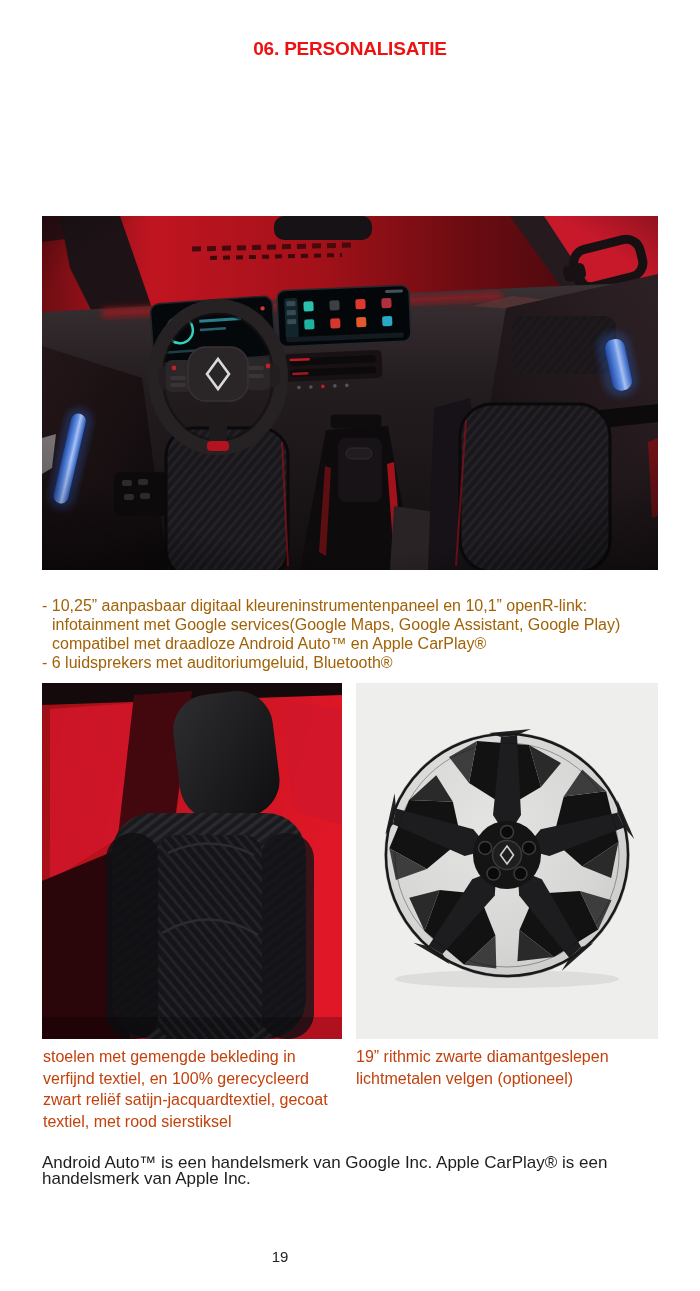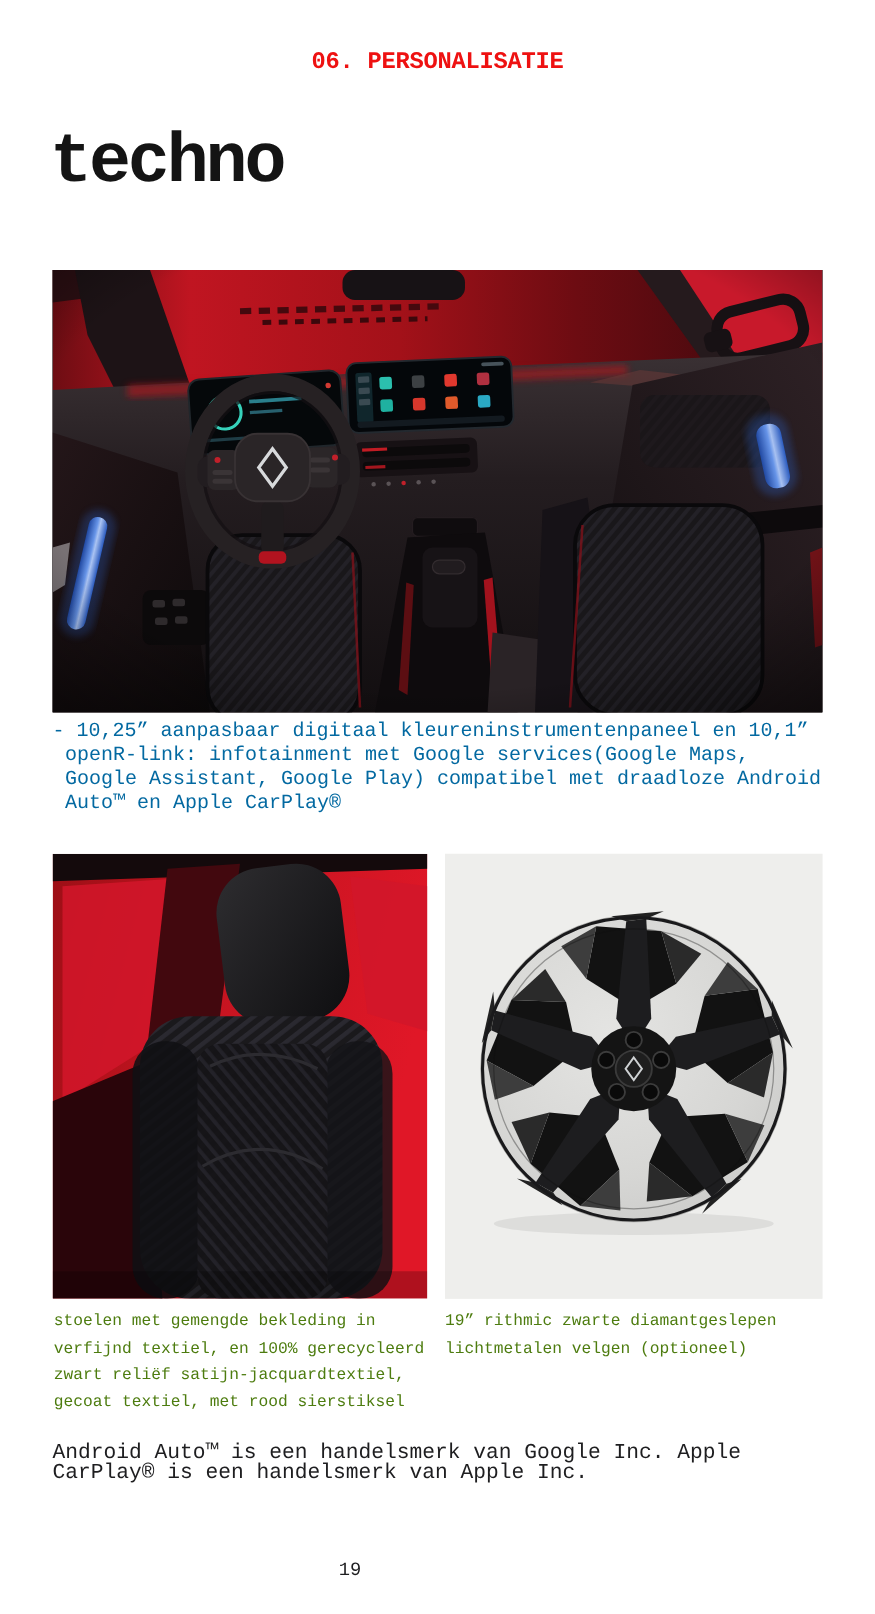--- a/index.html
+++ b/index.html
@@ -1,42 +1,41 @@
 <!DOCTYPE html>
 <html><head>
 <meta charset="utf-8">
 <style>
   html,body{margin:0;padding:0;background:#ffffff;}
   .page{position:relative;width:700px;height:1291px;background:#ffffff;overflow:hidden;
-        font-family:Liberation Mono, monospace;color:#1e1e20;}
+        font-family:Liberation Sans, sans-serif;color:#1e1e20;}
   .section-header{position:absolute;top:38px;left:0;width:700px;text-align:center;
         font-size:19px;font-weight:700;letter-spacing:-0.2px;color:#ee1111;}
   .page-title{position:absolute;top:98px;left:40px;margin:0;font-size:56px;font-weight:700;
         letter-spacing:-2.5px;color:#141414;}
   .hero{position:absolute;top:216px;left:42px;width:616px;height:354px;overflow:hidden;background:#120a0c;}
-  .feature-list{position:absolute;top:576px;left:42px;width:620px;margin:0;padding:0;list-style:none;
-        font-size:16px;line-height:19px;color:#0369a1;}
+  .feature-list{position:absolute;top:596px;left:42px;width:620px;margin:0;padding:0;list-style:none;
+        font-size:16px;line-height:19px;color:#a16207;}
   .feature-list li{padding-left:10px;text-indent:-10px;margin:0;}
   .fig{position:absolute;overflow:hidden;}
   .fig-seat{top:683px;left:42px;width:300px;height:356px;}
   .fig-wheel{top:683px;left:356px;width:302px;height:356px;background:#eeeeec;}
-  .caption{position:absolute;width:302px;font-size:13px;line-height:21.5px;color:#4d7c0f;}
+  .caption{position:absolute;width:302px;font-size:16px;line-height:21.5px;color:#c2410c;}
   .cap-seat{top:1046px;left:43px;width:300px;}
   .cap-wheel{top:1046px;left:356px;}
   .footnote{position:absolute;top:1155px;left:42px;width:620px;font-size:17px;line-height:16px;color:#1e1e20;}
   .page-number{position:absolute;top:1248px;left:0;width:560px;text-align:center;font-size:15px;color:#1e1e20;}
   svg{display:block;}
 </style>
 </head>
 <body>
 
 <div class="page">
 
   <div class="section-header">06. PERSONALISATIE</div>
-  <h1 class="page-title">techno</h1>
 
   <div class="hero">
     <svg viewBox="0 0 616 354" width="616" height="354">
       <defs>
         <linearGradient id="h-ws" x1="0" y1="0" x2="1" y2="0">
           <stop offset="0" stop-color="#6e0d13"></stop>
             <stop offset="0.18" stop-color="#c01521"></stop>
           <stop offset="0.45" stop-color="#a31119"></stop>
             <stop offset="0.68" stop-color="#6d0c12"></stop>
           <stop offset="0.85" stop-color="#4f0a0f"></stop>
@@ -206,20 +205,21 @@
         <polygon points="176,143 187,158 176,173 165,158" fill="none" stroke="#d8dadc" stroke-width="2.6"></polygon>
         <rect x="165" y="225" width="22" height="10" rx="4" fill="#b2131f"></rect>
       </g>
 
       <rect x="0" y="0" width="616" height="354" fill="url(#h-vig)"></rect>
     </svg>
   </div>
 
   <ul class="feature-list">
     <li>- 10,25” aanpasbaar digitaal kleureninstrumentenpaneel en 10,1” openR-link: infotainment met Google services(Google Maps, Google Assistant, Google Play) compatibel met draadloze Android Auto™ en Apple CarPlay®</li>
+    <li>- 6 luidsprekers met auditoriumgeluid, Bluetooth®</li>
   </ul>
 
   <div class="fig fig-seat">
     <svg viewBox="0 0 300 356" width="300" height="356">
       <defs>
         <linearGradient id="s-red" x1="0" y1="0" x2="1" y2="0.3">
           <stop offset="0" stop-color="#9c0f16"></stop>
             <stop offset="0.45" stop-color="#c41420"></stop>
           <stop offset="1" stop-color="#e01727"></stop>
         </linearGradient>

